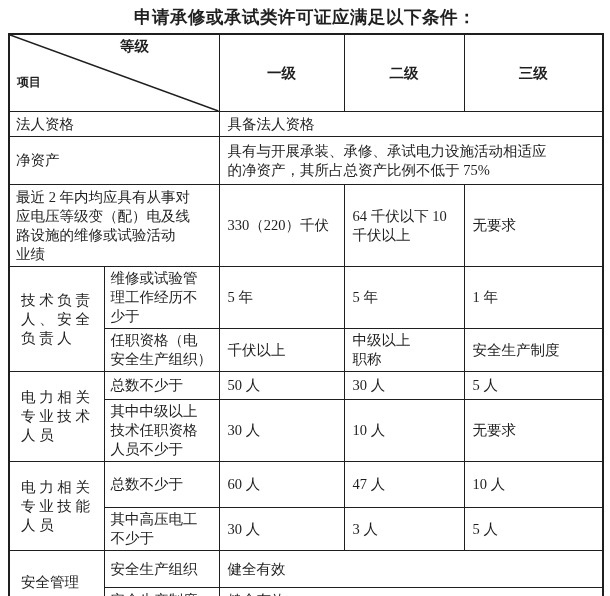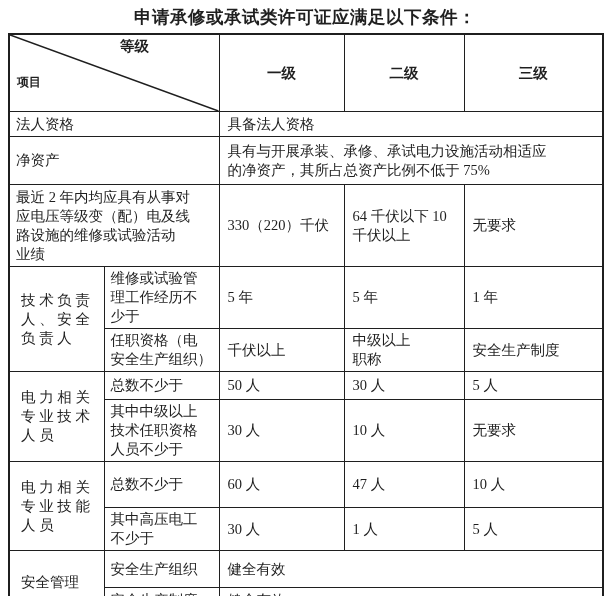--- a/index.html
+++ b/index.html
@@ -182,21 +182,21 @@
 人 员</td>
       <td>总数不少于</td>
       <td class="value-cell">60 人</td>
       <td class="value-cell">47 人</td>
       <td class="value-cell">10 人</td>
     </tr>
     <tr style="height:40px">
       <td>其中高压电工
 不少于</td>
       <td class="value-cell">30 人</td>
-      <td class="value-cell">1 人</td>
+      <td class="value-cell">3 人</td>
       <td class="value-cell">5 人</td>
     </tr>
 
     <tr style="height:37px">
       <td rowspan="2" class="group-cell">安全管理</td>
       <td>安全生产组织</td>
       <td colspan="3" class="value-cell">健全有效</td>
     </tr>
     <tr style="height:27px">
       <td>安全生产制度</td>

